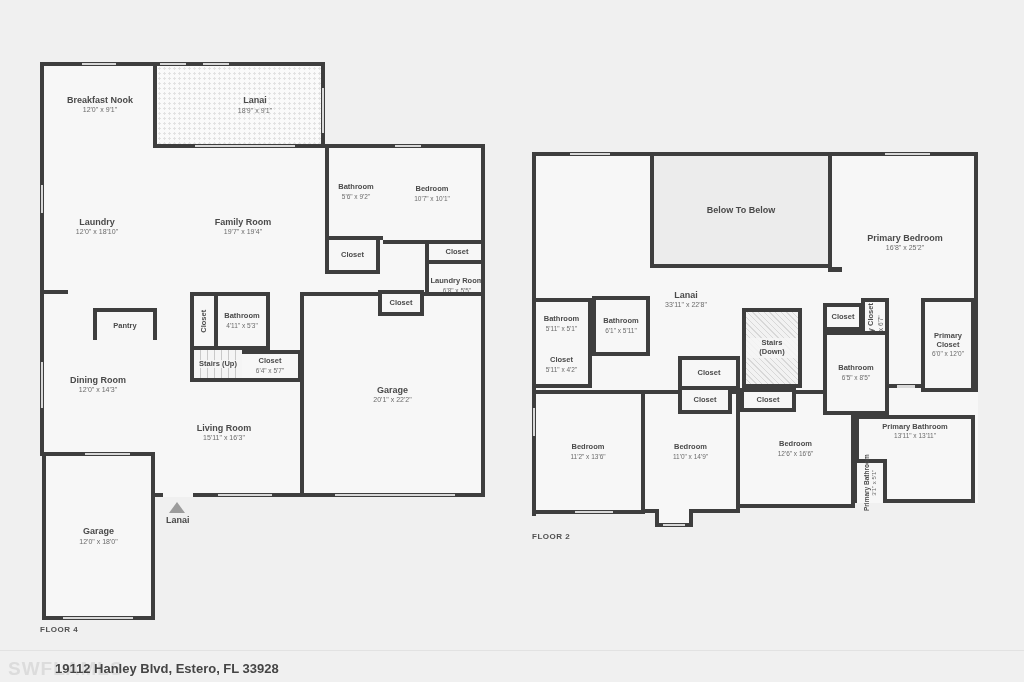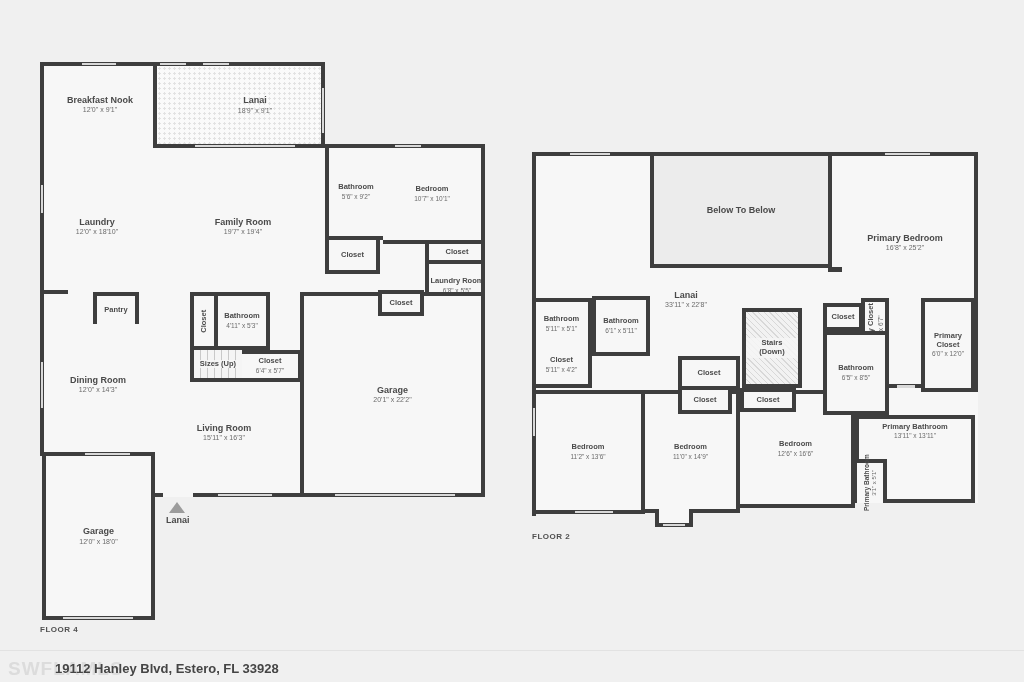--- a/index.html
+++ b/index.html
@@ -103,42 +103,42 @@
       <span class="dm">20'1" x 22'2"</span>
     </div>
   </div>
 
   <div class="room bt bb bl br sm" style="left:378px;top:290px;width:46px;height:26px">
     <div class="lbl">
       <span class="nm">Closet</span>
     </div>
   </div>
 
-  <div class="room bt bl br sm" style="left:93px;top:292px;width:46px;height:32px">
+  <div class="room bt bl br sm" style="left:93px;top:308px;width:64px;height:32px">
     <div class="lbl">
       <span class="nm">Pantry</span>
     </div>
   </div>
 
   <div class="room bt bb bl sm vert" style="left:190px;top:292px;width:24px;height:58px">
     <div class="lbl">
       <span class="nm">Closet</span>
     </div>
   </div>
 
   <div class="room bt bb bl br sm" style="left:214px;top:292px;width:56px;height:58px">
     <div class="lbl">
       <span class="nm">Bathroom</span>
       <span class="dm">4'11" x 5'3"</span>
     </div>
   </div>
 
   <div class="room bb bl sm nowrap treads" style="left:190px;top:350px;width:52px;height:32px">
     <div class="lbl" style="background:rgba(246,246,246,.85);padding:0 2px">
-      <span class="nm">Sizes (Up)</span>
+      <span class="nm">Stairs (Up)</span>
     </div>
   </div>
 
   <div class="room bt bb br sm" style="left:242px;top:350px;width:60px;height:32px">
     <div class="lbl">
       <span class="nm">Closet</span>
       <span class="dm">6'4" x 5'7"</span>
     </div>
   </div>
 

